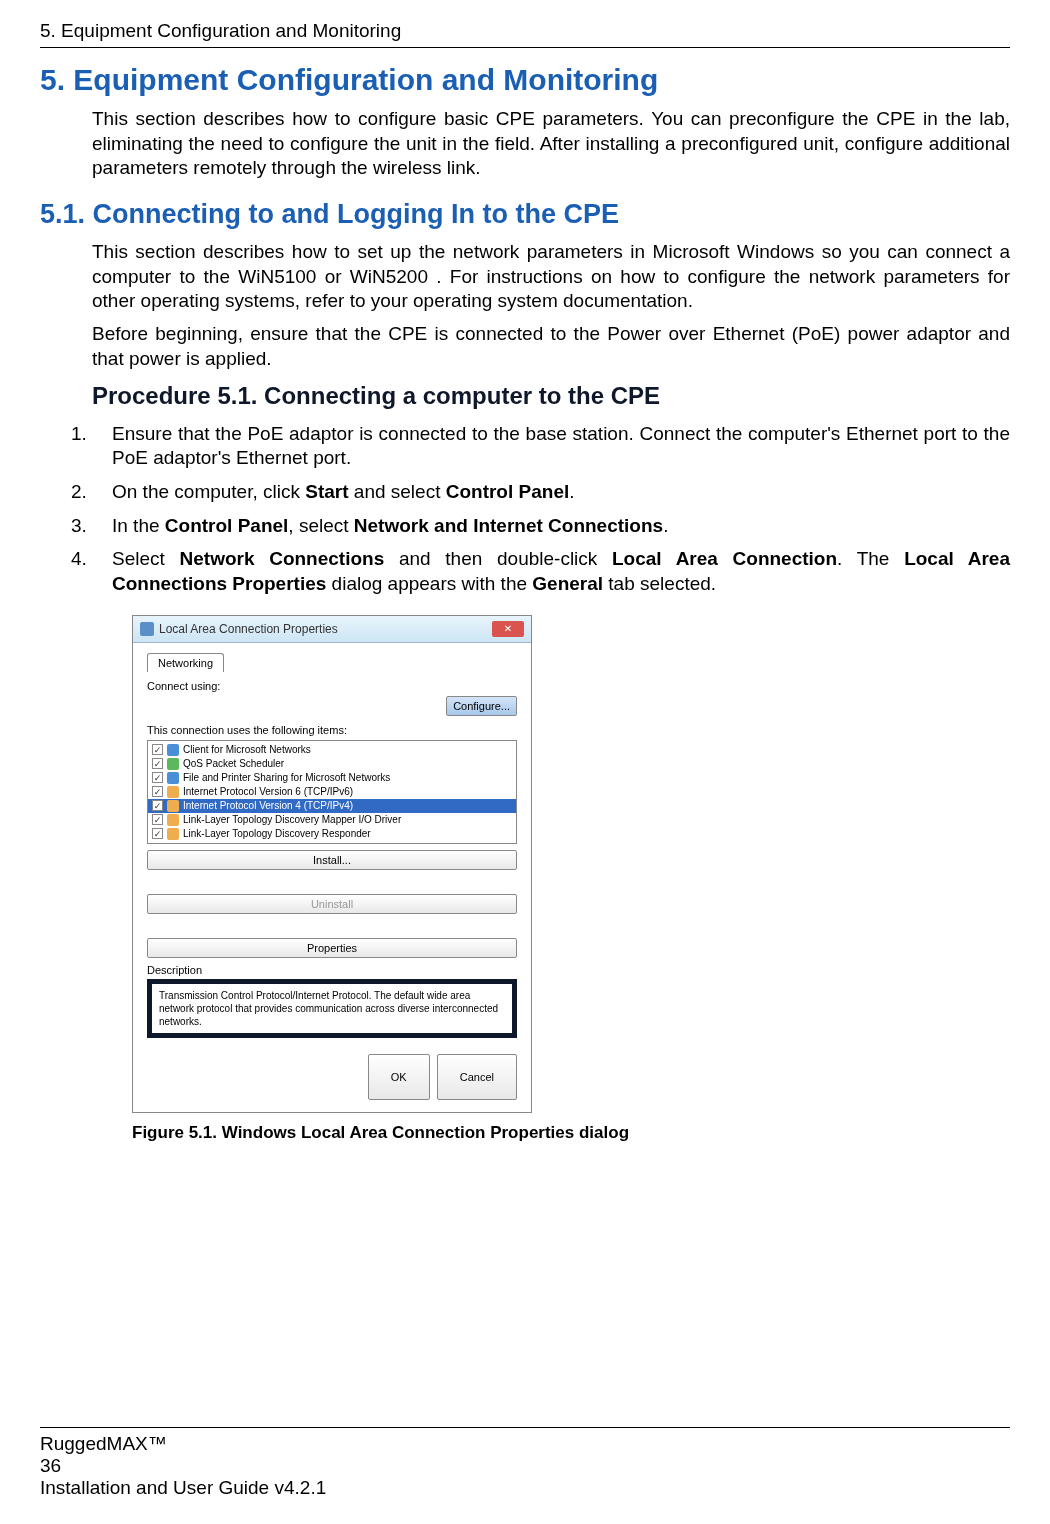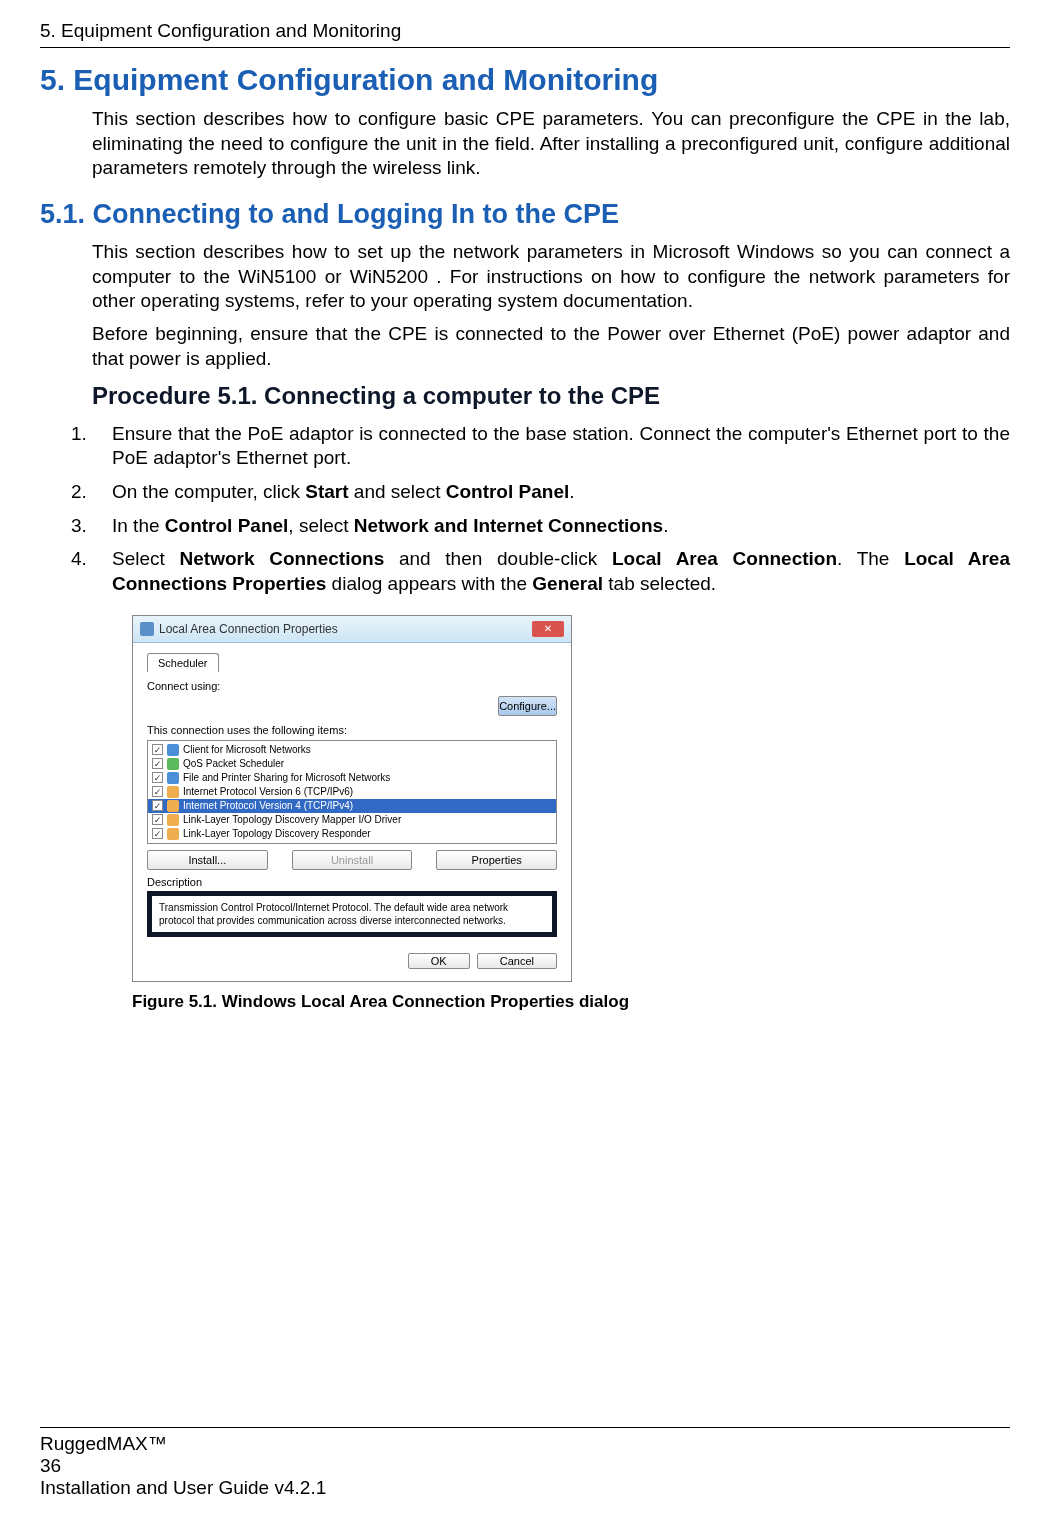--- a/index.html
+++ b/index.html
@@ -64,21 +64,21 @@
     ol li {
       padding-left: 20px;
       margin-bottom: 9px;
       text-align: justify;
     }
     .figure-container {
       margin-left: 92px;
       margin-top: 18px;
     }
     .dialog-box {
-      width: 440px;
+      width: 400px;
       border: 1px solid #888;
       background: #f0f0f0;
       font-family: Tahoma, Arial, sans-serif;
       font-size: 11px;
     }
     .title-bar {
       background: linear-gradient(to bottom, #e8f4fb, #cde5f5);
       padding: 5px 7px;
       display: flex;
       align-items: center;
@@ -180,33 +180,34 @@
       height: 12px;
       display: inline-block;
     }
     .item-icon.blue { background: #4a90d9; border-radius: 2px; }
     .item-icon.green { background: #5cb85c; border-radius: 2px; }
     .item-icon.orange { background: #f0ad4e; border-radius: 2px; }
     .btn-row {
       display: flex;
       gap: 24px;
       margin-bottom: 6px;
+      flex-direction: column;
     }
     .win-btn {
       border: 1px solid #888;
       background: linear-gradient(#fff, #e8e8e8);
       padding: 3px 14px;
       font-size: 11px;
       border-radius: 2px;
       flex: 1;
       text-align: center;
     }
     .win-btn.config {
       background: linear-gradient(#d4e4f7, #a8c8ec);
-      padding: 3px 0;
+      padding: 3px 6px;
       display: inline-block;
     }
     .win-btn.disabled {
       color: #999;
     }
     .desc-box {
       border: 5px solid #0f172a;
       padding: 5px 7px;
       font-size: 10px;
       line-height: 1.3;
@@ -217,21 +218,21 @@
       font-size: 11px;
       margin-bottom: 3px;
     }
     .dialog-footer {
       text-align: right;
       padding-top: 6px;
     }
     .dialog-footer .win-btn {
       display: inline-block;
       flex: none;
-      padding: 1px 22px;
+      padding: 16px 22px;
       margin-left: 4px;
     }
     .figure-caption {
       margin-left: 92px;
       margin-top: 10px;
       font-size: 17px;
       font-weight: bold;
     }
     .footer {
       position: absolute;
@@ -275,21 +276,21 @@
   <div class="dialog-box">
     <div class="title-bar">
       <div class="title-text">
         <span class="title-icon"></span>
         <span>Local Area Connection Properties</span>
       </div>
       <div class="close-btn">✕</div>
     </div>
     <div class="dialog-body">
       <div class="tab-header">
-        <span class="tab">Scheduler</span>
+        <span class="tab">Networking</span>
       </div>
       <div class="section-label">Connect using:</div>
       <div class="config-btn-row">
         <span class="win-btn config">Configure...</span>
       </div>
       <div class="section-label">This connection uses the following items:</div>
       <div class="items-box">
         <div class="item-row">
             <span class="checkbox">✓</span>
             <span class="item-icon blue"></span>

